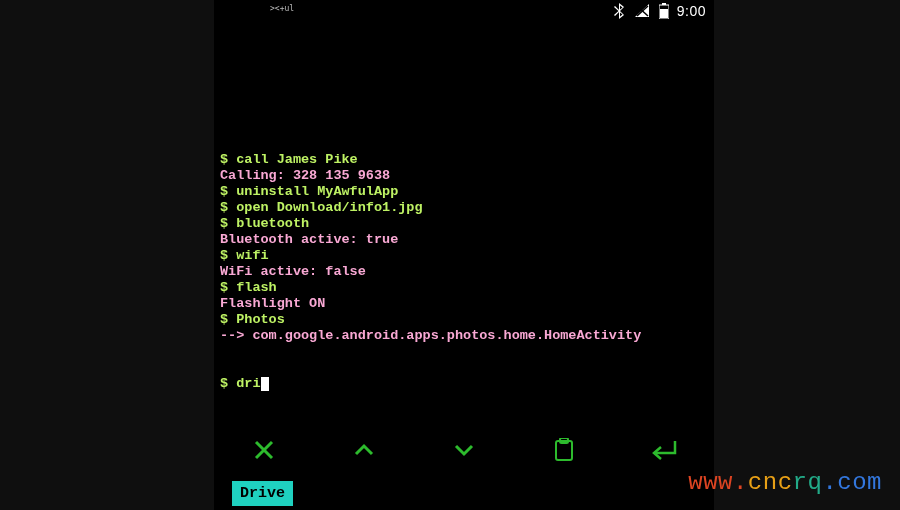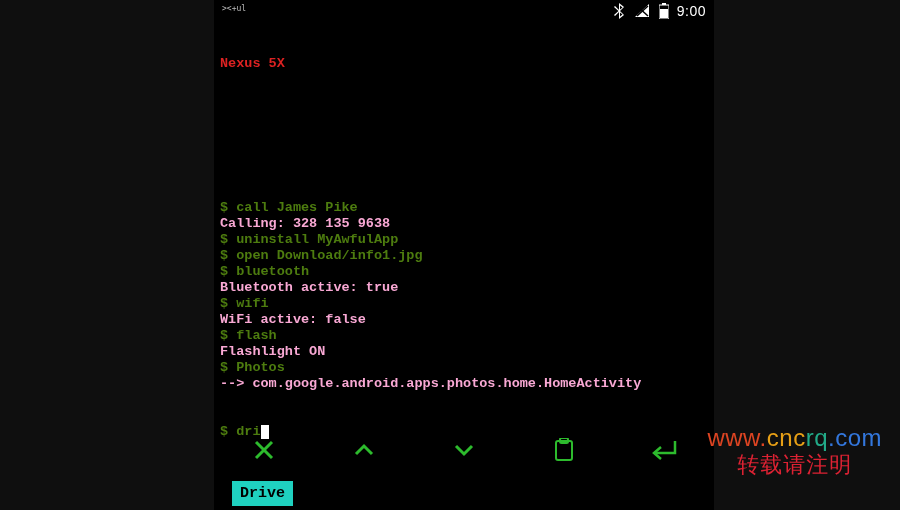--- a/index.html
+++ b/index.html
@@ -15,38 +15,39 @@
     height: 22px;
     display: flex;
     align-items: center;
     justify-content: flex-end;
     gap: 8px;
     padding: 0 8px;
     color: #fff;
     font-family: sans-serif;
     font-size: 14px;
     position: relative;
+    margin-left: 48px;
   }
   .statusbar .tiny-label {
     position: absolute; left: 8px; top: 4px;
     font-size: 8px; color: #bbb; font-family: monospace;
   }
   .statusbar svg { display: block; }
   .clock { font-weight: 500; letter-spacing: 0.5px; }
 
   .term {
     padding: 2px 6px 0 6px;
     font-size: 13.5px;
     line-height: 16px;
     white-space: pre;
     font-family: "Courier New", monospace;
     font-weight: bold;
   }
   .red    { color: #d22; }
-  .green  { color: #4d7c0f; }
+  .green  { color: #bef264; }
   .white  { color: #f9a8d4; }
   .cursor {
     display: inline-block;
     width: 8px; height: 14px;
     background: #fff;
     vertical-align: text-bottom;
   }
   .gap2 { height: 32px; }
 
   .controls {
@@ -73,23 +74,23 @@
     background: #1fd1c0;
     color: #000;
     font-family: "Courier New", monospace;
     font-weight: bold;
     font-size: 15px;
     padding: 4px 8px;
   }
 
   .watermark {
     position: absolute;
-    right: 18px; bottom: 30px;
-    text-align: center;
-    font-family: Liberation Sans, sans-serif;
+    right: 18px; bottom: 14px;
+    text-align: right;
+    font-family: Liberation Mono, monospace;
     pointer-events: none;
   }
   .watermark .url { font-size: 24px; letter-spacing: 0.5px; }
   .watermark .url .c1 { color: #d42; }
   .watermark .url .c2 { color: #e8a016; }
   .watermark .url .c3 { color: #2a8; }
   .watermark .url .c4 { color: #37d; }
   .watermark .sub { font-size: 22px; color: #d23; letter-spacing: 1px; margin-top: -2px; }
 </style>
 </head>
@@ -116,21 +117,20 @@
         <svg width="10" height="16" viewBox="0 0 10 16">
           <rect x="3" y="0" width="4" height="2" fill="#fff"></rect>
           <rect x="0" y="2" width="10" height="14" fill="none" stroke="#fff" stroke-width="1"></rect>
           <rect x="1" y="6" width="8" height="9" fill="#fff"></rect>
         </svg>
       </span>
       <span class="clock">9:00</span>
     </div>
 
     <div class="term">
-      <div class="red">Nexus 5X</div>
     </div>
 
     <div class="term" id="term-body"><div style="height: 94px;"></div><div class="green">$ call James Pike</div><div class="white">Calling: 328 135 9638</div><div class="green">$ uninstall MyAwfulApp</div><div class="green">$ open Download/info1.jpg</div><div class="green">$ bluetooth</div><div class="white">Bluetooth active: true</div><div class="green">$ wifi</div><div class="white">WiFi active: false</div><div class="green">$ flash</div><div class="white">Flashlight ON</div><div class="green">$ Photos</div><div class="white">--&gt; com.google.android.apps.photos.home.HomeActivity</div><div class="gap2"></div><div><span class="green">$ </span><span class="green">dri</span><span class="cursor"></span></div></div>
 
     <div class="controls">
       <div class="ctrl">
         <svg width="22" height="22" viewBox="0 0 22 22">
           <line x1="3" y1="3" x2="19" y2="19" stroke="#2dbb2d" stroke-width="3"></line>
           <line x1="19" y1="3" x2="3" y2="19" stroke="#2dbb2d" stroke-width="3"></line>
         </svg>
@@ -159,15 +159,14 @@
       </div>
     </div>
 
     <div class="suggestion">Drive</div>
   </div>
 
   <div class="watermark">
     <div class="url">
       <span class="c1">www.</span><span class="c2">cnc</span><span class="c3">rq</span><span class="c4">.com</span>
     </div>
-    <div class="sub">转载请注明</div>
   </div>
 </div>
 
 </body></html>

